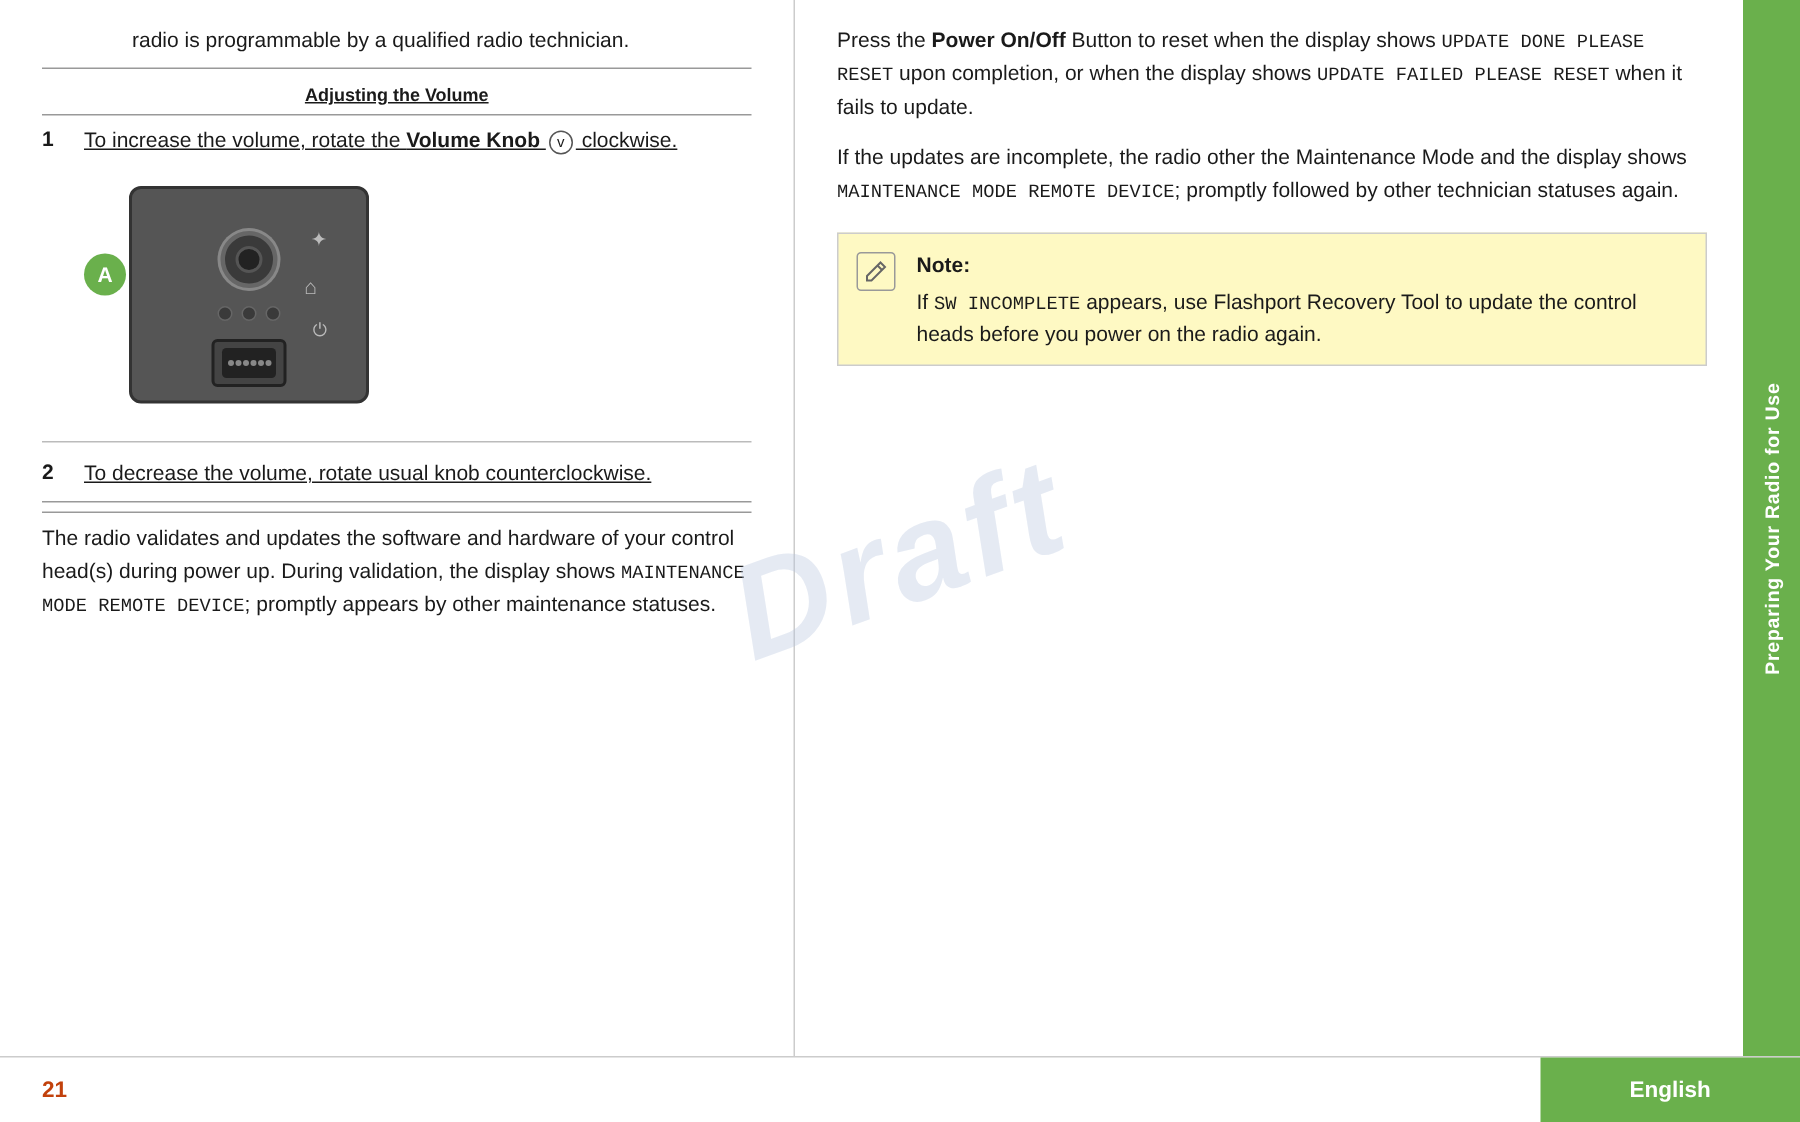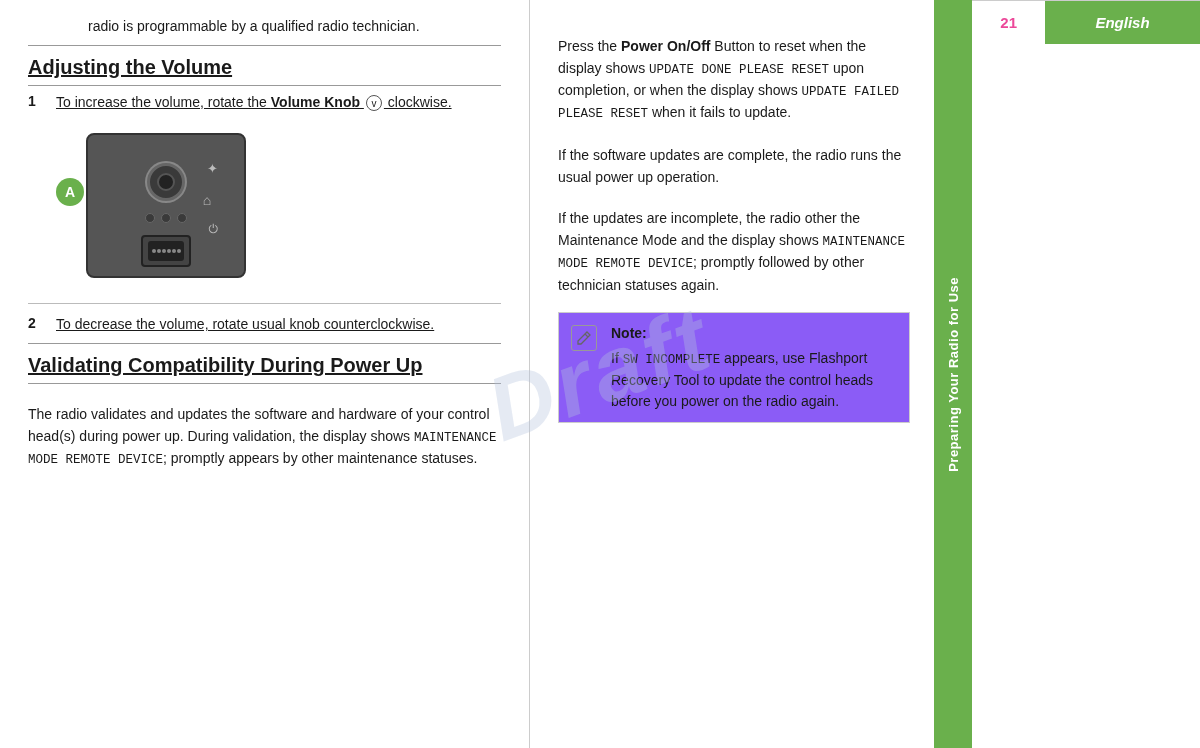--- a/index.html
+++ b/index.html
@@ -12,21 +12,21 @@
       color: #1a1a1a;
       background: #fff;
       overflow: hidden;
       display: flex;
     }
 
     
     .main-content {
       flex: 1;
       display: flex;
-      flex-direction: row;
+      flex-direction: column;
       height: 748px;
       overflow: hidden;
     }
 
     
     .columns {
       display: flex;
       flex: 1;
       overflow: hidden;
     }
@@ -76,45 +76,45 @@
     .bottom-left {
       flex: 1;
       display: flex;
       align-items: center;
       padding: 0 28px;
     }
 
     .page-number {
       font-size: 15px;
       font-weight: bold;
-      color: #ec4899;
+      color: #c2410c;
     }
 
     .bottom-right {
-      width: 155px;
+      width: 173px;
       background: #6ab04c;
       display: flex;
       align-items: center;
       justify-content: center;
-      font-style: italic;
     }
 
     .english-label {
       color: #fff;
       font-size: 15px;
       font-weight: bold;
     }
 
     
     .section-heading {
-      font-size: 20px;
+      font-size: 12px;
       font-weight: bold;
       text-decoration: underline;
       margin-bottom: 6px;
       margin-top: 10px;
+      text-align: center;
     }
 
     .divider {
       border: none;
       border-top: 1px solid #999;
       margin: 6px 0;
     }
 
     .thin-divider {
       border: none;
@@ -294,38 +294,37 @@
       right: 26px;
       color: #bbb;
       font-size: 12px;
     }
 
     
     .right-para {
       font-size: 14px;
       line-height: 1.55;
       margin-bottom: 12px;
-      margin-top: 20px;
     }
 
     code, .mono {
       font-family: 'Courier New', Courier, monospace;
       font-size: 12.5px;
       background: transparent;
     }
 
     
     .note-box {
       display: flex;
       align-items: flex-start;
       border: 1px solid #ccc;
       padding: 10px 12px;
       margin-top: 16px;
       gap: 10px;
-      background: #8b5cf6;
+      background: #fef9c3;
     }
 
     .note-icon-wrap {
       min-width: 30px;
       display: flex;
       align-items: flex-start;
       padding-top: 2px;
     }
 
     .note-icon {
@@ -437,34 +436,32 @@
 
         <hr class="thin-divider">
 
         <div class="numbered-item">
           <span class="num">2</span>
           <span class="item-text">To decrease the volume, rotate usual knob counterclockwise.</span>
         </div>
 
         <hr class="divider">
 
-        <div class="section-heading">Validating Compatibility During Power Up</div>
         <hr class="divider">
 
         <p class="right-para">
           <span>The radio validates and updates the software and hardware of your control head(s) during power up. During validation, the display shows </span><code class="mono">MAINTENANCE MODE REMOTE DEVICE</code><span>; promptly appears by other maintenance statuses.</span>
         </p>
       </div>
 
       <div class="right-col">
         <p class="right-para">
           Press the <strong>Power On/Off</strong> Button to reset when the display shows <code class="mono">UPDATE DONE PLEASE RESET</code> upon completion, or when the display shows <code class="mono">UPDATE FAILED PLEASE RESET</code> when it fails to update.
         </p>
 
-        <p class="right-para">If the software updates are complete, the radio runs the usual power up operation.</p>
 
         <p class="right-para">
           <span>If the updates are incomplete, the radio other the Maintenance Mode and the display shows </span><code class="mono">MAINTENANCE MODE REMOTE DEVICE</code><span>; promptly followed by other technician statuses again.</span>
         </p>
 
         <div class="note-box">
           <div class="note-icon-wrap">
             <div class="note-icon">
 
               <svg width="16" height="16" viewBox="0 0 16 16" fill="none" xmlns="http://www.w3.org/2000/svg">

